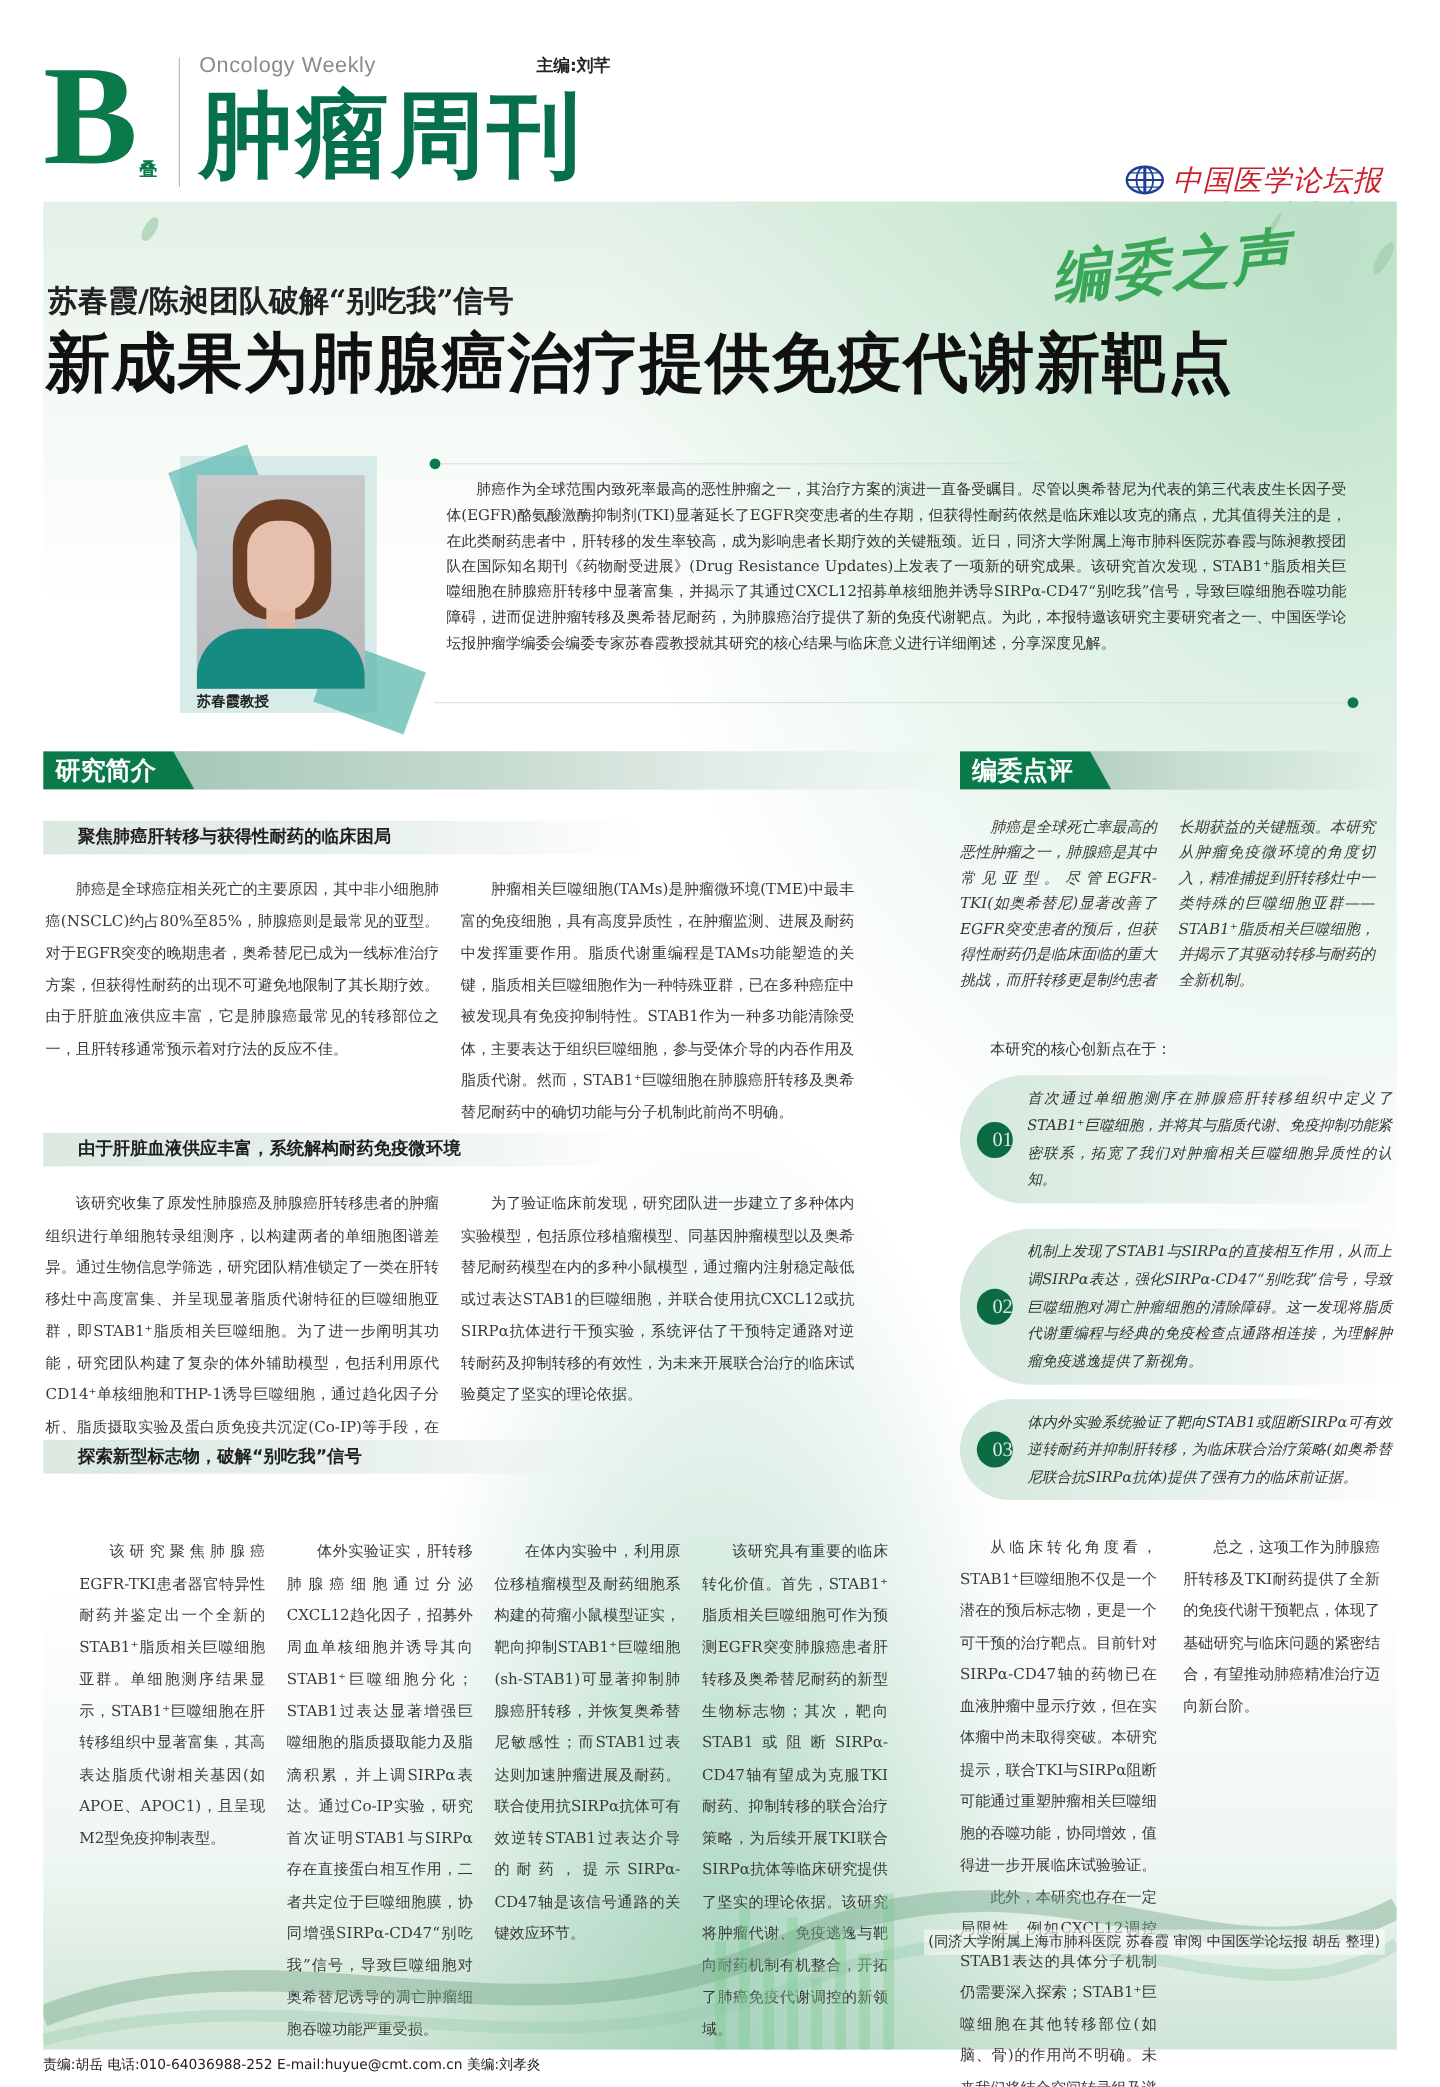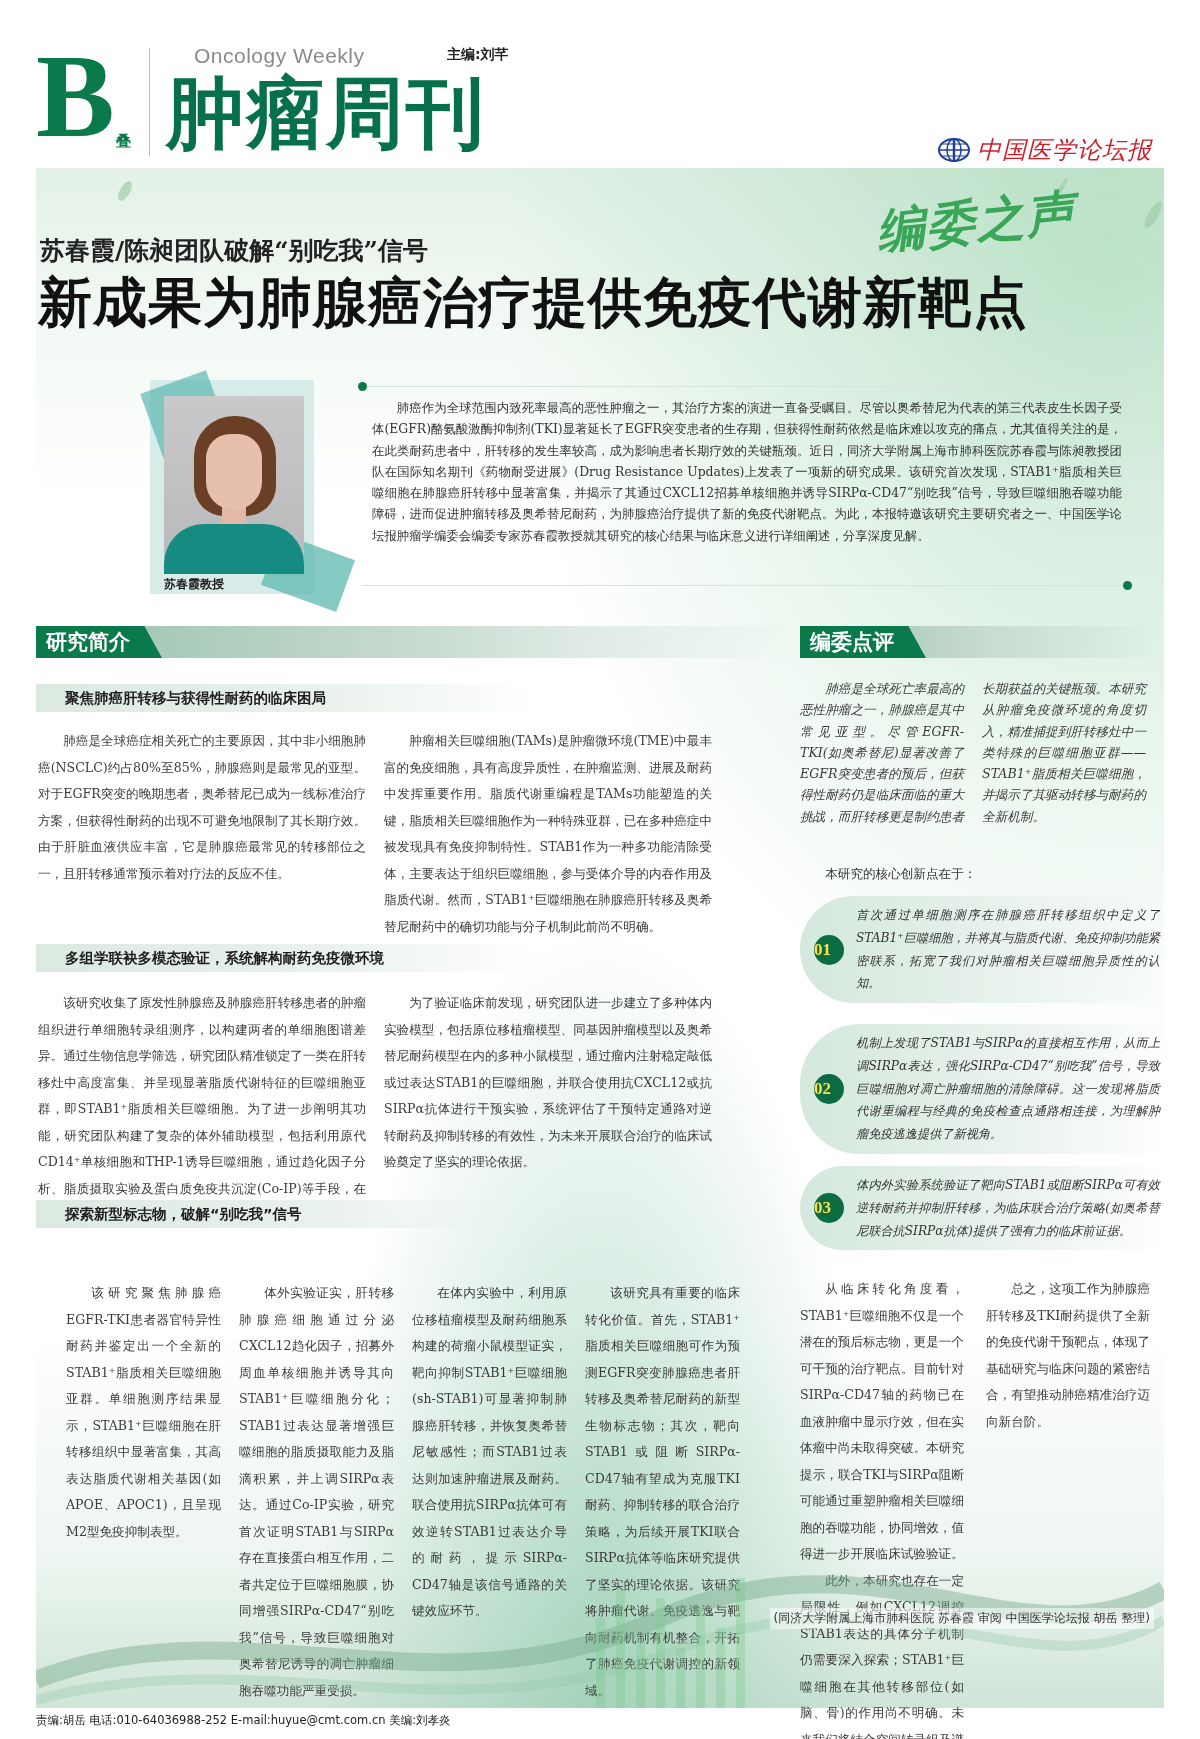--- a/index.html
+++ b/index.html
@@ -4,21 +4,21 @@
 <style>
   * { box-sizing: border-box; margin: 0; padding: 0; }
   html, body { width: 1200px; height: 1739px; background: #ffffff; overflow: hidden; }
   body { font-family: "DejaVu Sans", "Liberation Sans", sans-serif; color: #2a2a2a; position: relative; }
 
   
   .masthead { position: absolute; left: 0; top: 0; width: 1200px; height: 168px; }
   .edition-letter { position: absolute; left: 36px; top: 42px; font-family: "Liberation Serif", "DejaVu Serif", serif; font-weight: bold; font-size: 118px; line-height: 110px; color: #0b7a4a; }
   .edition-mark { position: absolute; left: 116px; top: 132px; font-size: 15px; color: #0b7a4a; font-weight: bold; }
   .mast-divider { position: absolute; left: 149px; top: 48px; width: 1px; height: 108px; background: #bdbdbd; }
-  .mast-en { position: absolute; left: 166px; top: 44px; font-family: "Liberation Sans", sans-serif; font-size: 21px; color: #8a8a8a; letter-spacing: 0.5px; margin-left: 28px; }
+  .mast-en { position: absolute; left: 166px; top: 44px; font-family: "Liberation Sans", sans-serif; font-size: 18px; color: #8a8a8a; letter-spacing: 0.5px; }
   .mast-editor { position: absolute; left: 447px; top: 46px; font-size: 14px; color: #222; font-weight: bold; }
   .mast-title { position: absolute; left: 166px; top: 70px; font-size: 78px; line-height: 86px; font-weight: 900; color: #06704a; letter-spacing: 2px; }
   .brand { position: absolute; right: 48px; top: 86px; text-align: right; margin-top: 48px; }
   .brand-row { display: flex; align-items: center; justify-content: flex-end; gap: 6px; }
   .brand-logo { width: 34px; height: 26px; }
   .brand-cn { font-family: "DejaVu Serif", serif; font-size: 24px; color: #cc1f2b; font-style: italic; letter-spacing: 1px; }
   .brand-en { font-family: "Liberation Serif", serif; font-size: 15px; color: #666; margin-top: 0px; }
   .brand-date { font-size: 12px; color: #222; margin-top: 8px; font-weight: bold; }
 
   
@@ -58,21 +58,21 @@
   .cols { position: absolute; display: grid; column-gap: 18px; }
   .cols p { font-family: "DejaVu Serif", serif; font-size: 12.6px; line-height: 26.5px; color: #3a3a3a; text-align: justify; }
   .cols p.ind { text-indent: 2em; }
   .c4 { grid-template-columns: repeat(4, 155px); }
 
   
   .rc-cols { position: absolute; left: 800px; top: 678px; width: 360px; display: grid; grid-template-columns: 164px 164px; column-gap: 18px; }
   .rc-cols p { font-family: "DejaVu Serif", serif; font-size: 12.6px; line-height: 21.3px; color: #3a3a3a; text-align: justify; font-style: italic; }
   .rc-intro { position: absolute; left: 800px; top: 866px; font-family: "DejaVu Serif", serif; font-size: 12.6px; color: #333; text-indent: 2em; width: 360px; }
   .point { position: absolute; left: 800px; width: 370px; border-radius: 60px 0 0 60px; background: linear-gradient(90deg, #d4e8dd 0%, #e8f2ec 55%, rgba(255,255,255,0.2) 100%); padding: 8px 10px 8px 56px; }
-  .point-num { position: absolute; left: 14px; top: 50%; margin-top: -15px; width: 30px; height: 30px; border-radius: 50%; background: #0b6b43; color: #fde047; font-family: "Liberation Serif", serif; font-weight: bold; font-size: 17px; line-height: 30px; text-align: left; }
+  .point-num { position: absolute; left: 14px; top: 50%; margin-top: -15px; width: 30px; height: 30px; border-radius: 50%; background: #0b6b43; color: #e5e5e5; font-family: "Liberation Serif", serif; font-weight: normal; font-size: 17px; line-height: 30px; text-align: right; }
   .point p { font-family: "DejaVu Serif", serif; font-style: italic; font-size: 12.2px; line-height: 22.8px; color: #333; text-align: justify; }
 
   .credit { position: absolute; right: 46px; top: 1608px; font-size: 12px; color: #333; background: rgba(255,255,255,0.55); padding: 2px 4px; }
 
   
   .dna { position: absolute; left: 36px; top: 1560px; width: 1128px; height: 148px; overflow: hidden; pointer-events: none; }
   .dna .bar { position: absolute; bottom: 0; width: 9px; background: rgba(120,200,140,0.35); }
 
   .footer { position: absolute; left: 36px; top: 1713px; font-size: 11.5px; color: #222; }
 </style>
@@ -134,21 +134,21 @@
   <div class="sec-banner" style="left:0;top:458px;width:760px;">
     <div class="tab">研究简介</div>
   </div>
 
   <div class="sub-banner" style="left:0;top:516px;width:500px;">聚焦肺癌肝转移与获得性耐药的临床困局</div>
   <div class="cols c4" style="left:2px;top:560px;width:730px;height:214px;">
     <p class="ind" style="grid-column:1 / span 2;">肺癌是全球癌症相关死亡的主要原因，其中非小细胞肺癌(NSCLC)约占80%至85%，肺腺癌则是最常见的亚型。对于EGFR突变的晚期患者，奥希替尼已成为一线标准治疗方案，但获得性耐药的出现不可避免地限制了其长期疗效。由于肝脏血液供应丰富，它是肺腺癌最常见的转移部位之一，且肝转移通常预示着对疗法的反应不佳。</p>
     <p class="ind" style="grid-column:3 / span 2;">肿瘤相关巨噬细胞(TAMs)是肿瘤微环境(TME)中最丰富的免疫细胞，具有高度异质性，在肿瘤监测、进展及耐药中发挥重要作用。脂质代谢重编程是TAMs功能塑造的关键，脂质相关巨噬细胞作为一种特殊亚群，已在多种癌症中被发现具有免疫抑制特性。STAB1作为一种多功能清除受体，主要表达于组织巨噬细胞，参与受体介导的内吞作用及脂质代谢。然而，STAB1⁺巨噬细胞在肺腺癌肝转移及奥希替尼耐药中的确切功能与分子机制此前尚不明确。</p>
   </div>
 
-  <div class="sub-banner" style="left:0;top:776px;width:500px;">多组学联袂多模态验证，系统解构耐药免疫微环境</div>
+  <div class="sub-banner" style="left:0;top:776px;width:500px;">由于肝脏血液供应丰富，系统解构耐药免疫微环境</div>
   <div class="cols c4" style="left:2px;top:822px;width:730px;height:240px;">
     <p class="ind" style="grid-column:1 / span 2;">该研究收集了原发性肺腺癌及肺腺癌肝转移患者的肿瘤组织进行单细胞转录组测序，以构建两者的单细胞图谱差异。通过生物信息学筛选，研究团队精准锁定了一类在肝转移灶中高度富集、并呈现显著脂质代谢特征的巨噬细胞亚群，即STAB1⁺脂质相关巨噬细胞。为了进一步阐明其功能，研究团队构建了复杂的体外辅助模型，包括利用原代CD14⁺单核细胞和THP-1诱导巨噬细胞，通过趋化因子分析、脂质摄取实验及蛋白质免疫共沉淀(Co-IP)等手段，在分子水平解析目标蛋白的相互作用模式。</p>
     <p class="ind" style="grid-column:3 / span 2;">为了验证临床前发现，研究团队进一步建立了多种体内实验模型，包括原位移植瘤模型、同基因肿瘤模型以及奥希替尼耐药模型在内的多种小鼠模型，通过瘤内注射稳定敲低或过表达STAB1的巨噬细胞，并联合使用抗CXCL12或抗SIRPα抗体进行干预实验，系统评估了干预特定通路对逆转耐药及抑制转移的有效性，为未来开展联合治疗的临床试验奠定了坚实的理论依据。</p>
   </div>
 
   <div class="sub-banner" style="left:0;top:1032px;width:500px;">探索新型标志物，破解“别吃我”信号</div>
   <div class="cols c4" style="left:2px;top:1112px;width:730px;height:360px;margin-left:28px;">
     <p class="ind">该研究聚焦肺腺癌EGFR-TKI患者器官特异性耐药并鉴定出一个全新的STAB1⁺脂质相关巨噬细胞亚群。单细胞测序结果显示，STAB1⁺巨噬细胞在肝转移组织中显著富集，其高表达脂质代谢相关基因(如APOE、APOC1)，且呈现M2型免疫抑制表型。</p>
     <p class="ind">体外实验证实，肝转移肺腺癌细胞通过分泌CXCL12趋化因子，招募外周血单核细胞并诱导其向STAB1⁺巨噬细胞分化；STAB1过表达显著增强巨噬细胞的脂质摄取能力及脂滴积累，并上调SIRPα表达。通过Co-IP实验，研究首次证明STAB1与SIRPα存在直接蛋白相互作用，二者共定位于巨噬细胞膜，协同增强SIRPα-CD47“别吃我”信号，导致巨噬细胞对奥希替尼诱导的凋亡肿瘤细胞吞噬功能严重受损。</p>
     <p class="ind">在体内实验中，利用原位移植瘤模型及耐药细胞系构建的荷瘤小鼠模型证实，靶向抑制STAB1⁺巨噬细胞(sh-STAB1)可显著抑制肺腺癌肝转移，并恢复奥希替尼敏感性；而STAB1过表达则加速肿瘤进展及耐药。联合使用抗SIRPα抗体可有效逆转STAB1过表达介导的耐药，提示SIRPα-CD47轴是该信号通路的关键效应环节。</p>

